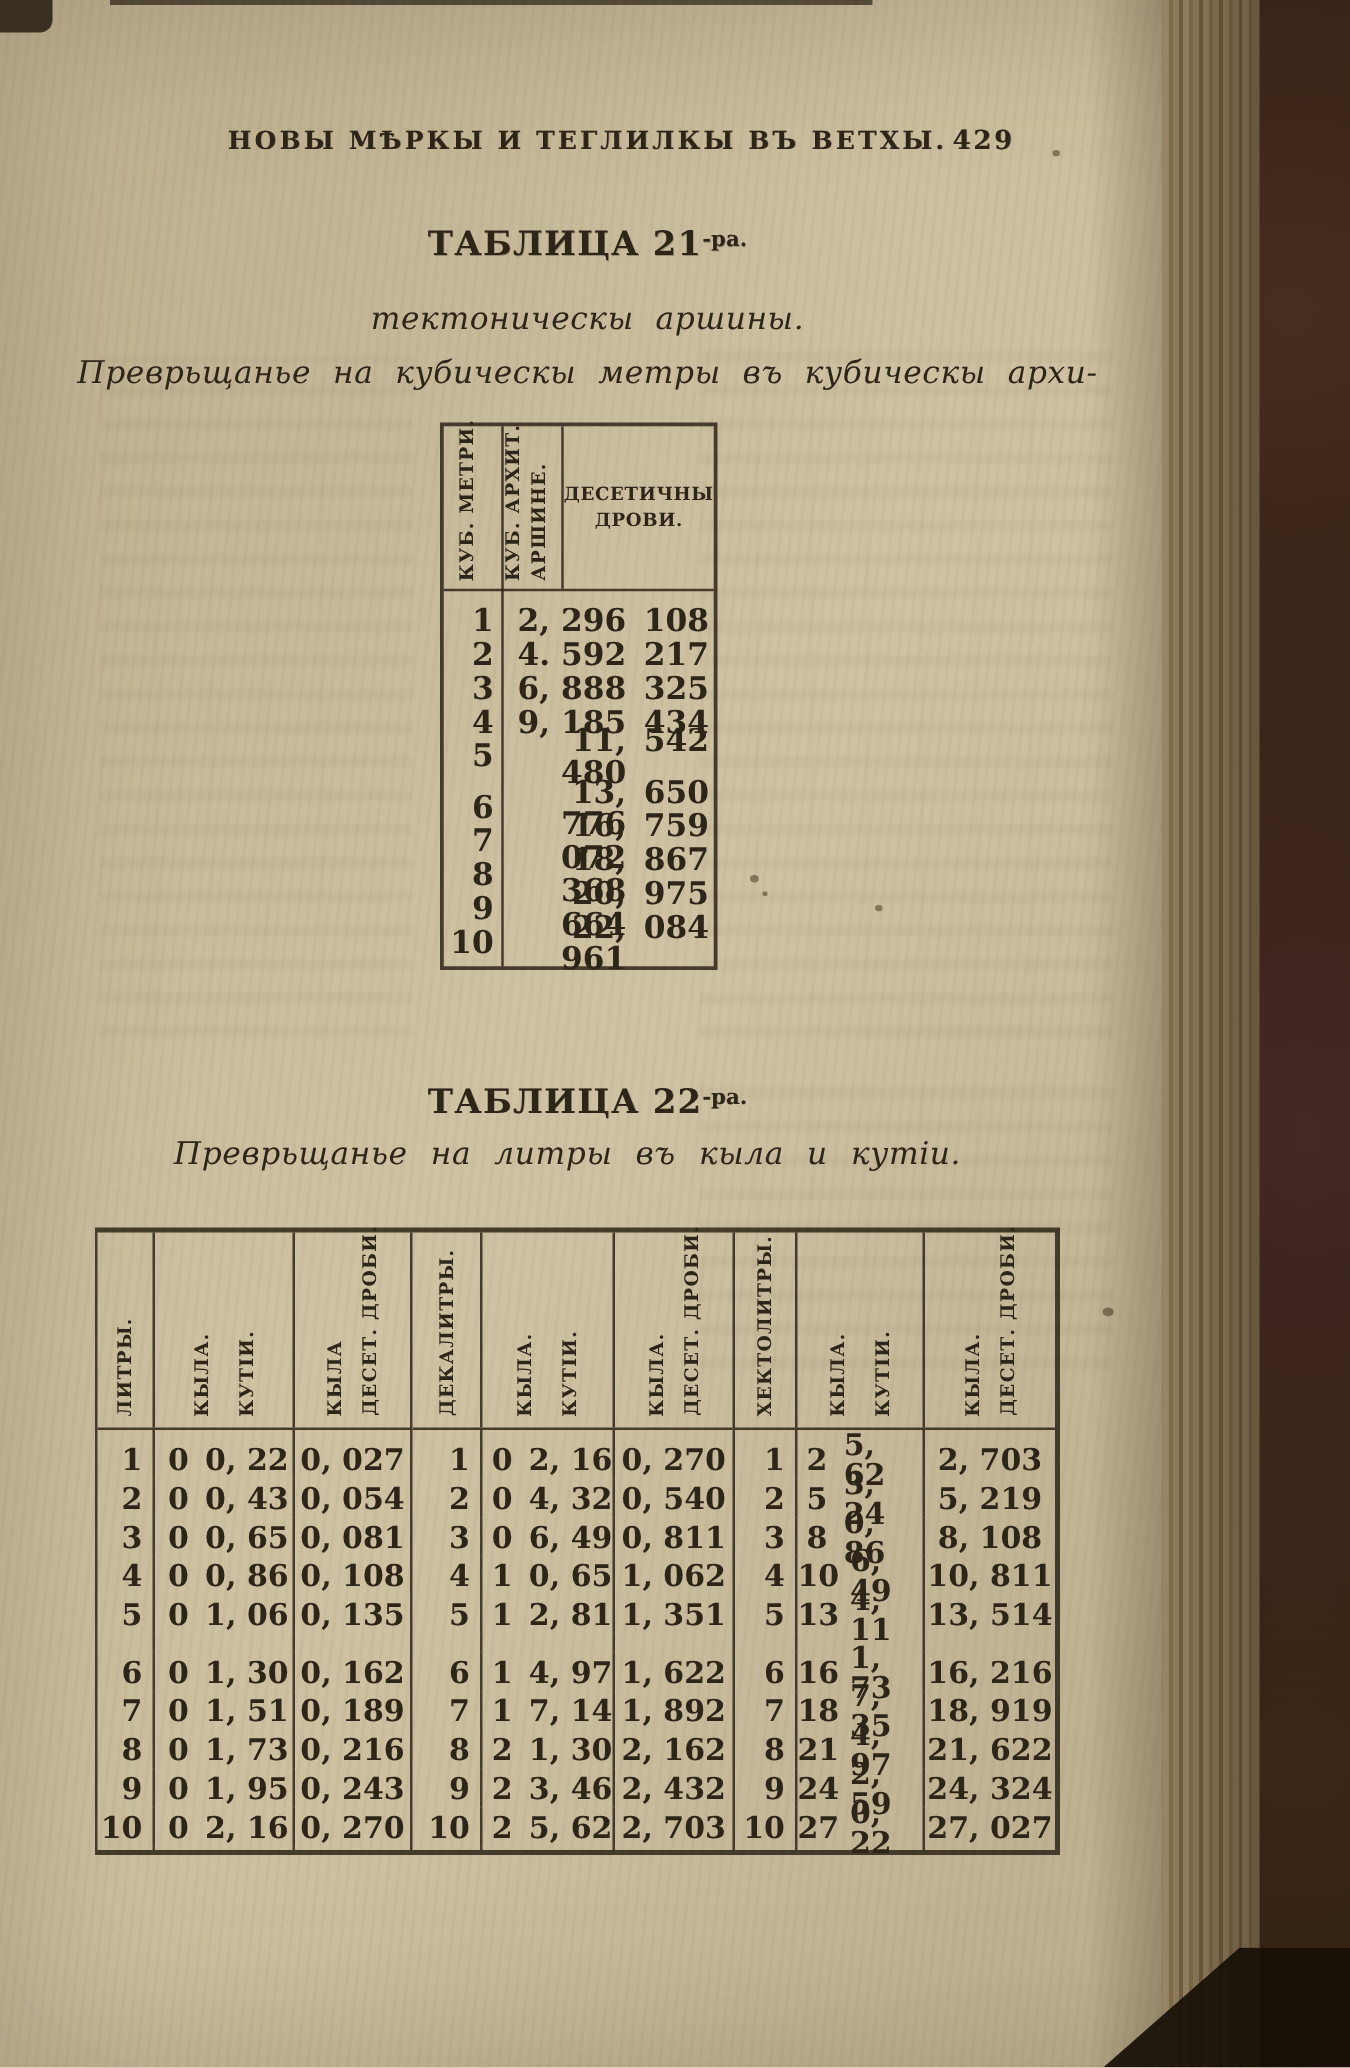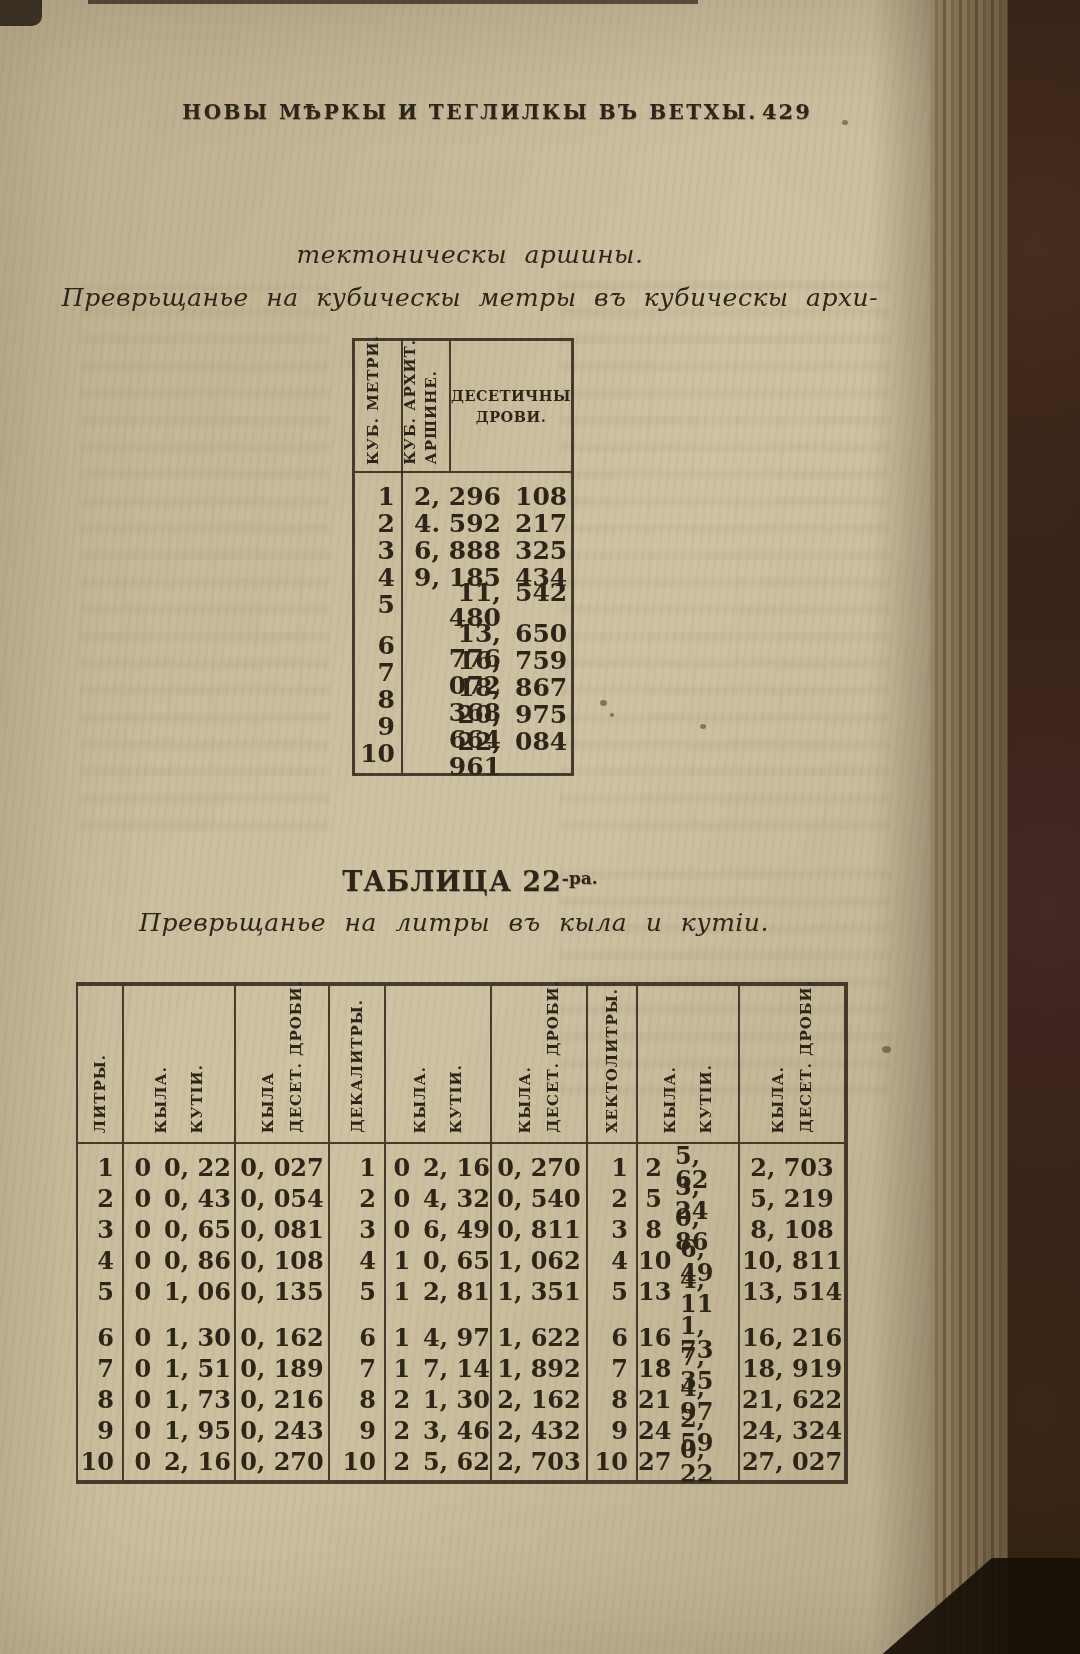--- a/index.html
+++ b/index.html
@@ -133,20 +133,23 @@
   <div class="top-mark"></div>
 
   <div class="gutter"></div>
   <div class="edge-strip"></div>
   <div class="cover-strip"></div>
   <div class="corner-shadow"></div>
 
   <div class="run-head">НОВЫ МѢРКЫ И ТЕГЛИЛКЫ ВЪ ВЕТХЫ.</div>
   <div class="page-num">429</div>
 
+  <div class="tbl-title t21-title">
+    <span>ТАБЛИЦА 21</span><span class="tsuf">-ра.</span>
+  </div>
   <div class="t21-sub">
     <div>тектоническы аршины.</div>
     <div>Преврьщанье на кубическы метры въ кубическы архи-</div>
   </div>
 
   <div class="table21">
     <div class="t1-vline"></div>
     <div class="t1-header">
       <div class="t1-hc hc-metri">
         <span class="rot">КУБ. МЕТРИ.</span>

